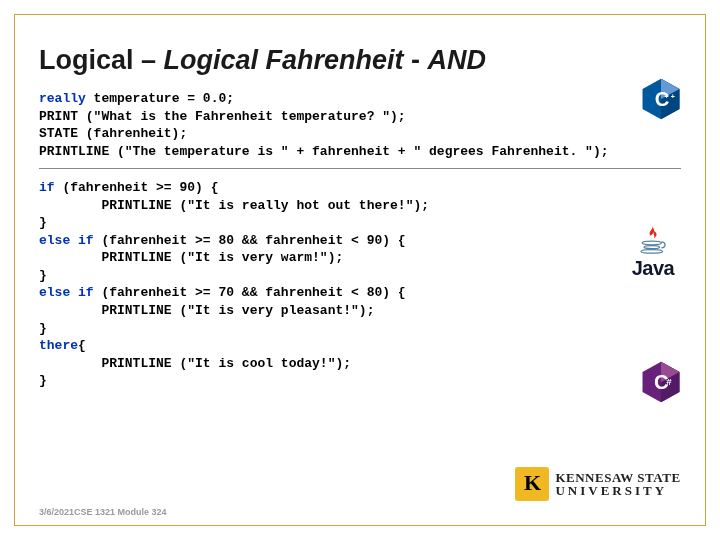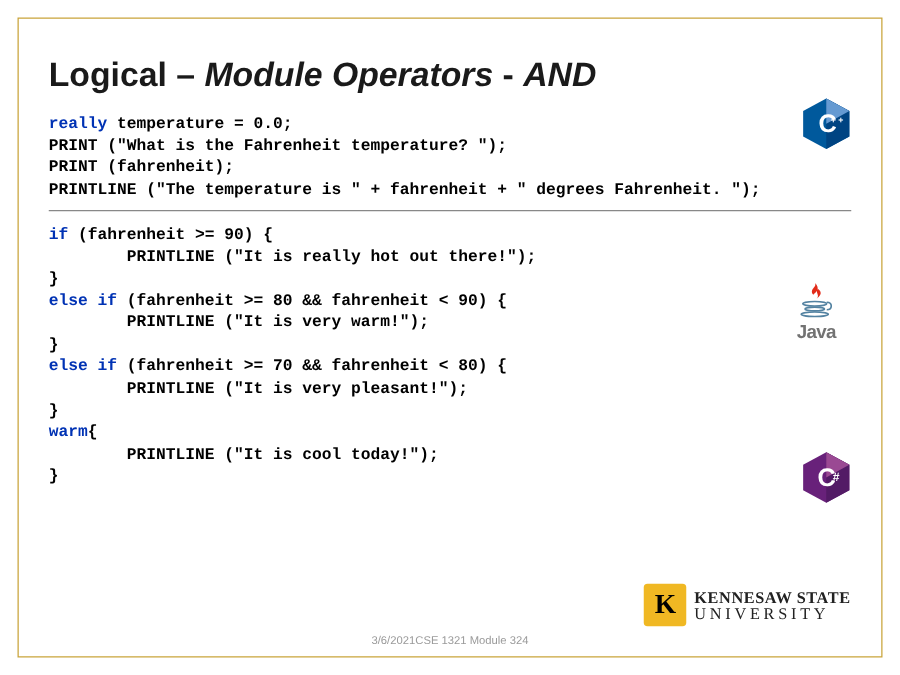--- a/index.html
+++ b/index.html
@@ -45,44 +45,45 @@
   }
   .footer {
     position: absolute;
     bottom: 8px;
     left: 24px;
     right: 24px;
     font-family: Arial, sans-serif;
     font-size: 9px;
     color: #9a9a9a;
     display: flex;
-    justify-content: center;
+    justify-content: flex-start;
+    font-weight: bold;
   }
   .logo {
     position: absolute;
     display: flex;
     align-items: center;
     justify-content: center;
   }
   .logo-cpp {
     top: 62px; right: 22px;
     width: 44px; height: 44px;
   }
   .logo-cpp svg { width: 100%; height: 100%; }
   .logo-java {
     top: 210px; right: 22px;
     flex-direction: column;
     width: 60px;
   }
   .logo-java .cup { width: 36px; height: 30px; }
   .logo-java .txt {
     font-family: Arial, sans-serif;
-    font-size: 15px;
+    font-size: 20px;
     font-weight: 700;
-    color: #737373;
+    color: #0f172a;
     letter-spacing: -0.5px;
     margin-top: 2px;
   }
   .logo-csharp {
     top: 345px; right: 22px;
     width: 44px; height: 44px;
   }
   .logo-csharp svg { width: 100%; height: 100%; }
   .logo-ksu {
     bottom: 24px; right: 22px;
@@ -105,48 +106,48 @@
     font-weight: 900;
     color: #000;
     font-size: 22px;
   }
   .ksu-text {
     font-family: Georgia, 'Times New Roman', serif;
     color: #222;
     line-height: 1.0;
   }
   .ksu-text .l1 { font-size: 13px; font-weight: 700; letter-spacing: 0.5px; text-align: right; }
-  .ksu-text .l2 { font-size: 13px; font-weight: 400; letter-spacing: 3px; }
+  .ksu-text .l2 { font-size: 13px; font-weight: 700; letter-spacing: 3px; }
 </style>
 </head>
 <body>
 
 <div class="slide">
 
   <div class="title">
-    <span>Logical – </span><span class="ital">Module Operators</span><span> - </span><span class="ital">AND</span>
+    <span>Logical – </span><span class="ital">Logical Fahrenheit</span><span> - </span><span class="ital">AND</span>
   </div>
 
   <div class="code"><span class="kw">really</span><span> temperature = 0.0;</span>
 <span>PRINT ("What is the Fahrenheit temperature? ");</span>
-<span>PRINT (fahrenheit);</span>
+<span>STATE (fahrenheit);</span>
 <span>PRINTLINE ("The temperature is " + fahrenheit + " degrees Fahrenheit. ");</span></div>
 
   <hr class="hr">
 
   <div class="code"><span class="kw">if</span><span> (fahrenheit &gt;= 90) {</span>
 <span>        PRINTLINE ("It is really hot out there!");</span>
 <span>}</span>
 <span class="kw">else if</span><span> (fahrenheit &gt;= 80 &amp;&amp; fahrenheit &lt; 90) {</span>
 <span>        PRINTLINE ("It is very warm!");</span>
 <span>}</span>
 <span class="kw">else if</span><span> (fahrenheit &gt;= 70 &amp;&amp; fahrenheit &lt; 80) {</span>
 <span>        PRINTLINE ("It is very pleasant!");</span>
 <span>}</span>
-<span class="kw">warm</span><span>{</span>
+<span class="kw">there</span><span>{</span>
 <span>        PRINTLINE ("It is cool today!");</span>
 <span>}</span></div>
 
   <div class="footer">
     <span>3/6/2021</span>
     <span>CSE 1321 Module 3</span>
     <span>24</span>
   </div>
 
   <div class="logo logo-cpp">

